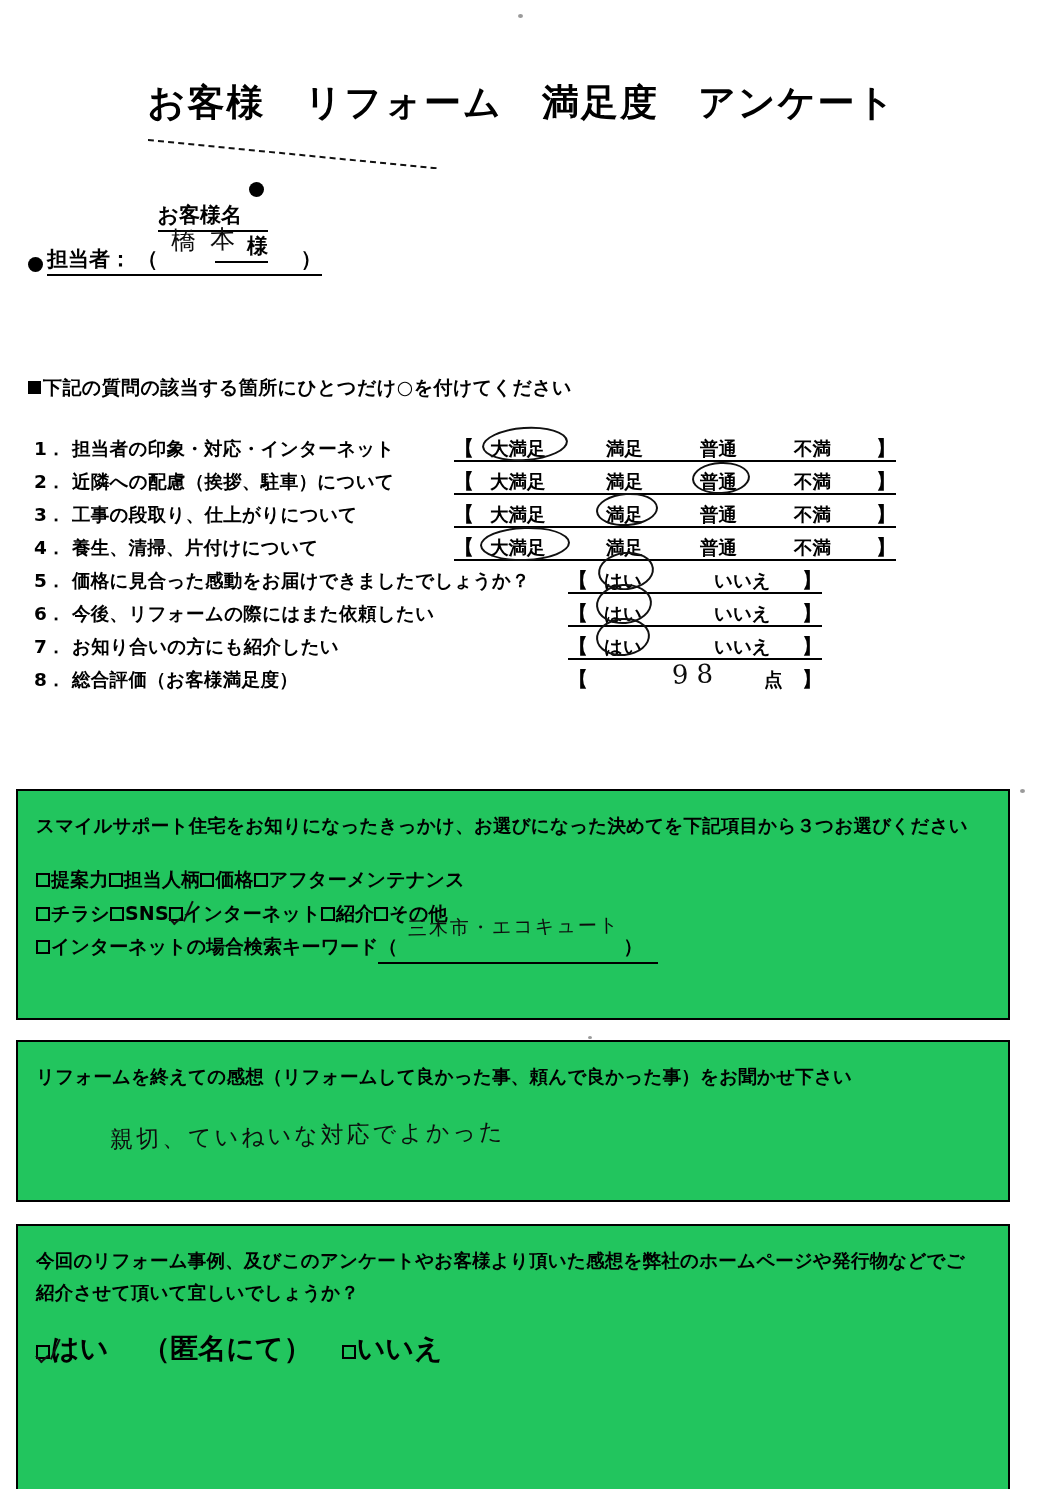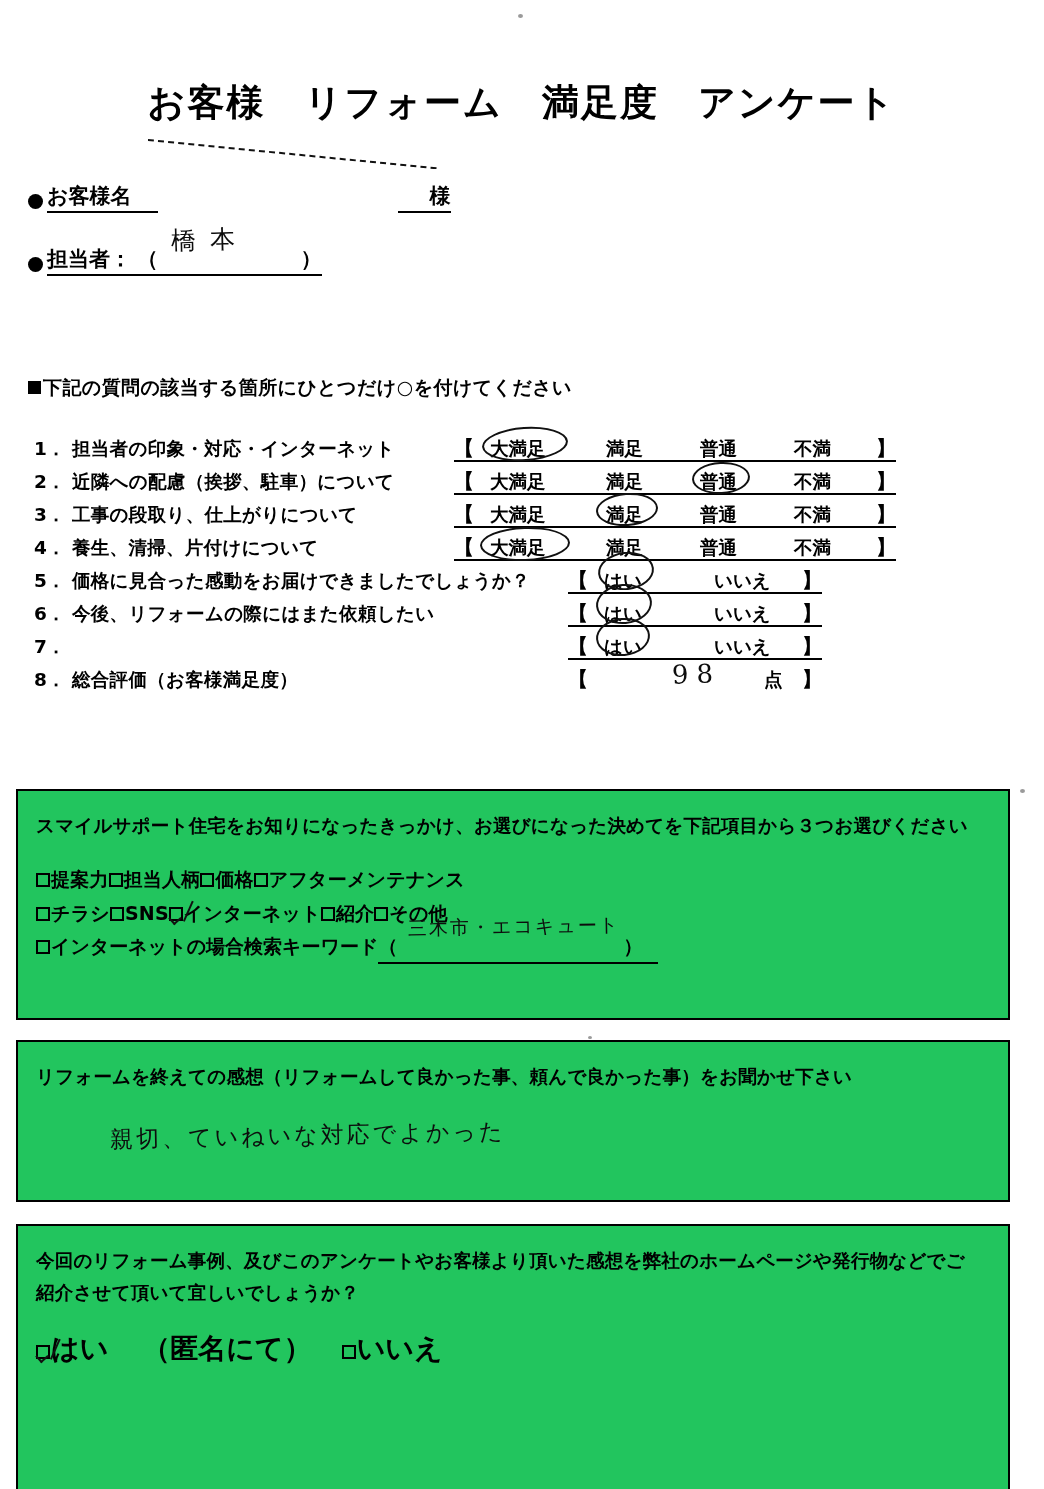--- a/index.html
+++ b/index.html
@@ -67,21 +67,21 @@
   }
   .bullet {
     display: inline-block;
     width: 15px; height: 15px;
     border-radius: 50%;
     background: #000;
     margin-right: 4px;
     margin-bottom: 4px;
   }
 
-  #row-customer { left: 28px; top: 182px; }
+  #row-customer { left: 28px; top: 182px; flex-direction: column; }
   #row-customer .lbl { border-bottom: 2px solid #000; padding-right: 26px; padding-bottom: 1px; }
   #row-customer .gap { width: 240px; }
   #row-customer .sama { border-bottom: 2px solid #000; padding-left: 32px; padding-bottom: 1px;}
 
   #row-staff { left: 28px; top: 245px; }
   #row-staff .lbl2 { border-bottom: 2px solid #000; padding-bottom: 1px; padding-right: 6px; }
   #row-staff .paren {
     border-bottom: 2px solid #000;
     padding-bottom: 1px;
     position: relative;
@@ -395,20 +395,21 @@
         <span class="brk l">【</span>
         <span class="opt o1">はい</span>
         <span class="opt o2">いいえ</span>
         <span class="brk r">】</span>
         <span class="circle-mark" style="left:28px;top:-13px;width:56px;height:40px;transform:rotate(-5deg);"></span>
       </span>
     </div>
 
     <div class="qrow">
       <span class="qnum">7．</span>
+      <span class="qtext">お知り合いの方にも紹介したい</span>
       <span class="ansbox ans2">
         <span class="brk l">【</span>
         <span class="opt o1">はい</span>
         <span class="opt o2">いいえ</span>
         <span class="brk r">】</span>
         <span class="circle-mark" style="left:28px;top:-12px;width:54px;height:38px;transform:rotate(-5deg);"></span>
       </span>
     </div>
 
     <div class="qrow">

